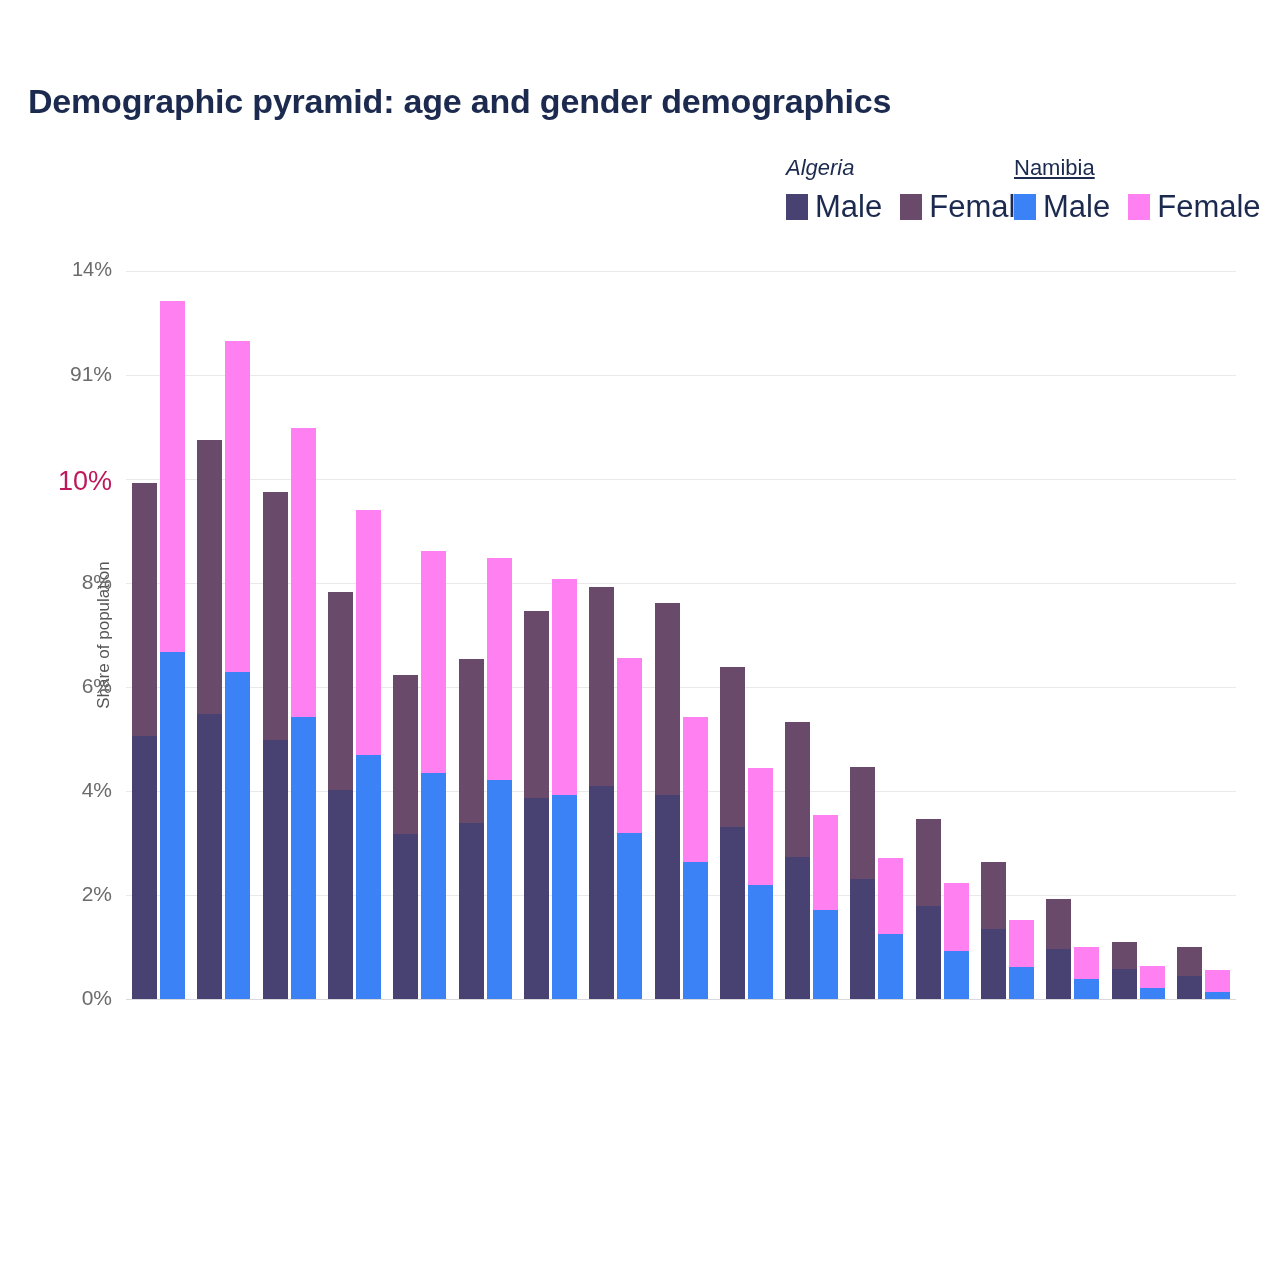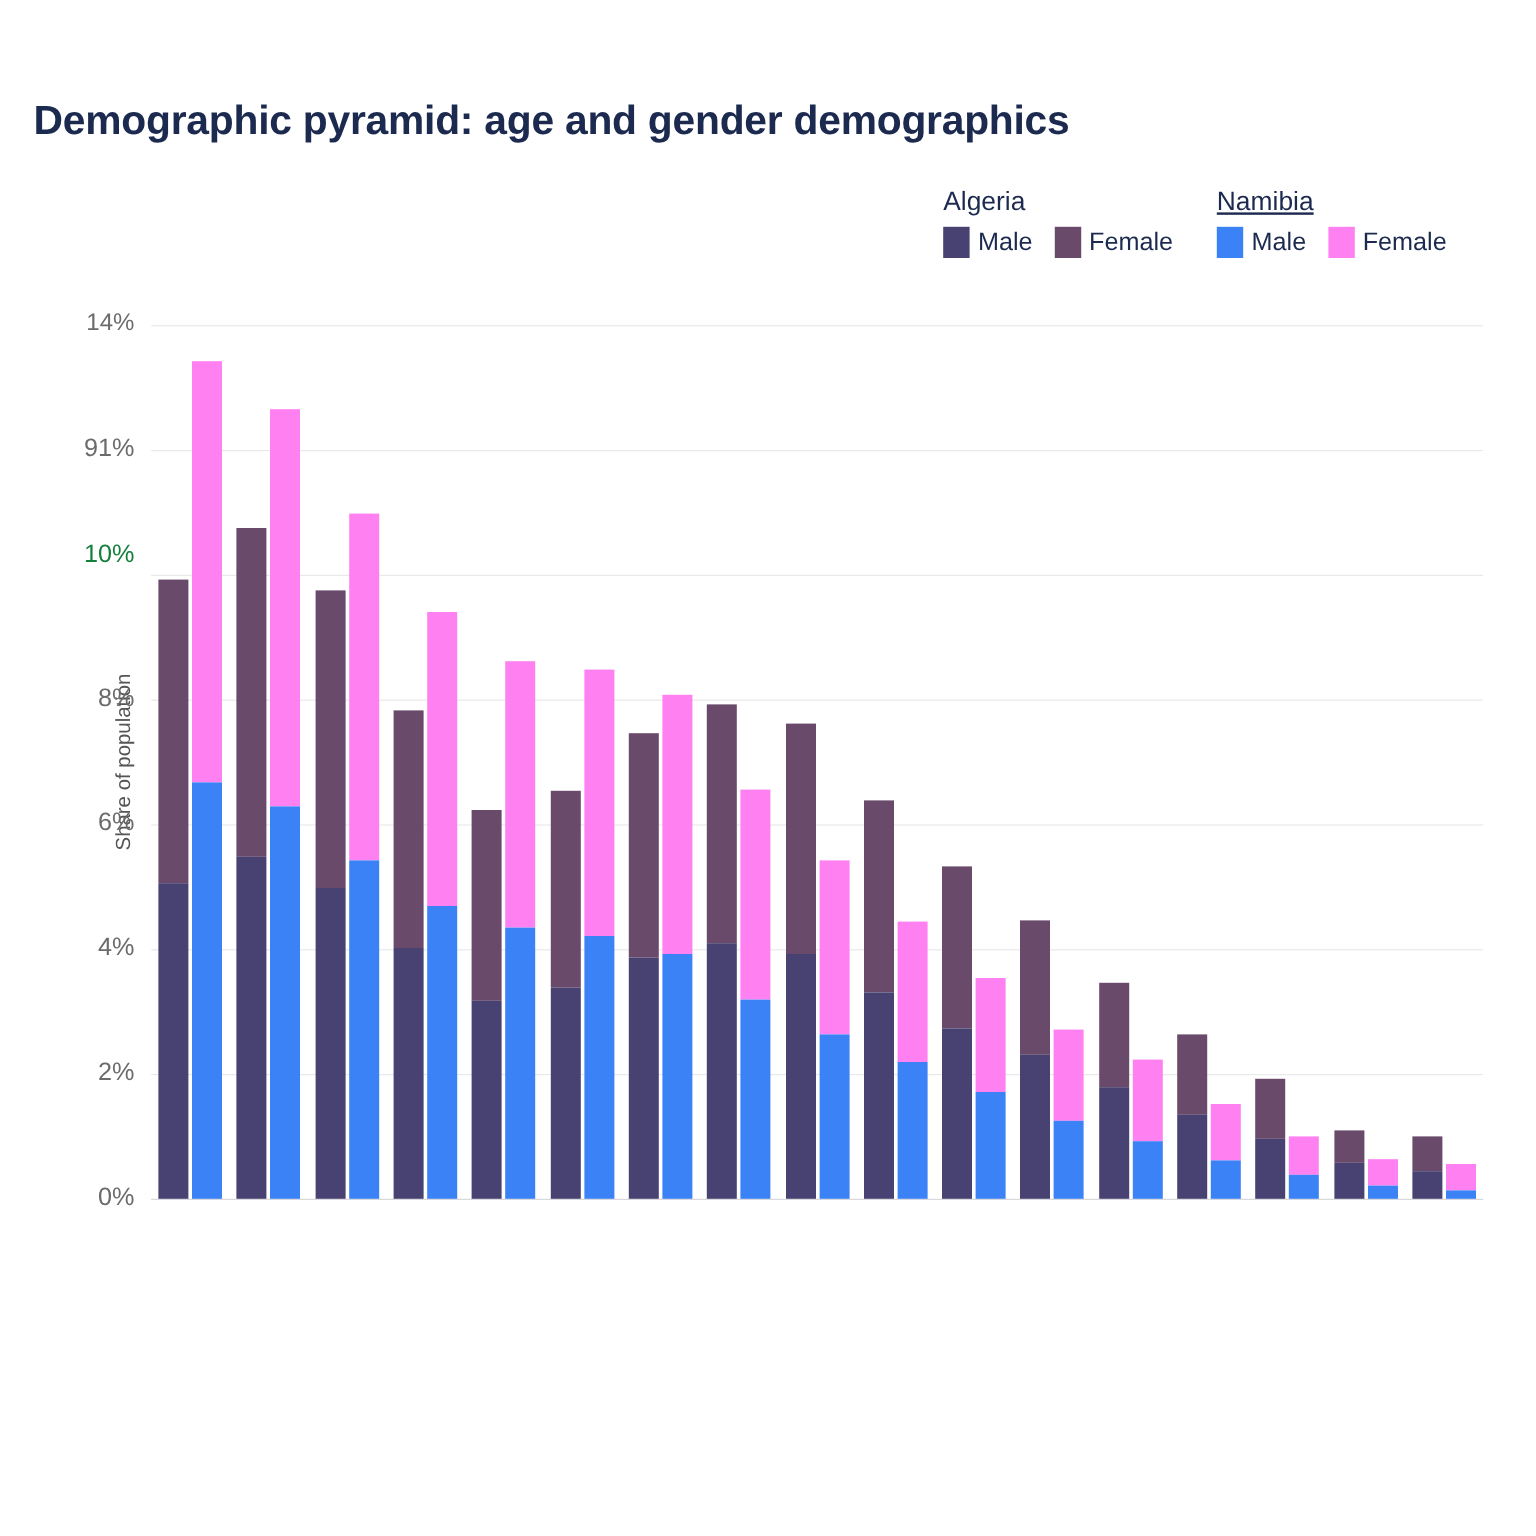--- a/index.html
+++ b/index.html
@@ -32,31 +32,31 @@
   }
   .legend-groups {
     display: flex;
     justify-content: flex-end;
   }
   .legend-group-title {
     font-size: 22px;
     color: #1b2a4e;
     text-align: left;
   }
-  .lg-algeria { width: 228px; }
+  .lg-algeria { width: 228px; font-style: italic; }
   .lg-namibia { width: 228px; text-decoration: underline; }
   .legend-items {
     display: flex;
     justify-content: flex-end;
     margin-top: 8px;
   }
   .legend-block { width: 228px; display: flex; gap: 18px; }
   .legend-item { display: flex; align-items: center; gap: 7px; }
   .legend-swatch { width: 22px; height: 26px; display: inline-block; flex: none; }
-  .legend-label { font-size: 21px; color: #1b2a4e; white-space: nowrap; }
+  .legend-label { font-size: 31px; color: #1b2a4e; white-space: nowrap; }
 
   
   .plot {
     position: absolute;
     left: 126px; top: 271px;
     width: 1110px; height: 728px;
   }
   .gridline {
     position: absolute;
     left: 0; width: 100%;
@@ -173,21 +173,21 @@
         <div class="ytick-wrap" style="top: 728px; transform: translateY(-13px); font-size: 21px; color: rgb(107, 107, 107);">0%</div>
         <div class="gridline" style="top: 624px;"></div>
         <div class="ytick-wrap" style="top: 624px; transform: translateY(-13px); font-size: 21px; color: rgb(107, 107, 107);">2%</div>
         <div class="gridline" style="top: 520px;"></div>
         <div class="ytick-wrap" style="top: 520px; transform: translateY(-13px); font-size: 21px; color: rgb(107, 107, 107);">4%</div>
         <div class="gridline" style="top: 416px;"></div>
         <div class="ytick-wrap" style="top: 416px; transform: translateY(-13px); font-size: 21px; color: rgb(107, 107, 107);">6%</div>
         <div class="gridline" style="top: 312px;"></div>
         <div class="ytick-wrap" style="top: 312px; transform: translateY(-13px); font-size: 21px; color: rgb(107, 107, 107);">8%</div>
         <div class="gridline" style="top: 208px;"></div>
-        <div class="ytick-wrap" style="top: 192px; transform: translateY(-13px); font-size: 21px; color: #15803d;">10%</div>
+        <div class="ytick-wrap" style="top: 208px; transform: translateY(-13px); font-size: 27px; color: #be185d;">10%</div>
         <div class="gridline" style="top: 104px;"></div>
         <div class="ytick-wrap" style="top: 104px; transform: translateY(-13px); font-size: 21px; color: rgb(107, 107, 107);">91%</div>
         <div class="gridline" style="top: 0px;"></div>
         <div class="ytick-wrap" style="top: 0px; transform: translateY(-13px); font-size: 20px; color: rgb(107, 107, 107);">14%</div>
       </div>
     <div class="groups" id="groups">
         <div class="group">
           <div class="bar" title="Algeria 0-4">
             <div class="seg" style="height: 253.24px; background: rgb(106, 74, 107);"></div>
             <div class="seg" style="height: 262.6px; background: rgb(71, 66, 114);"></div>

